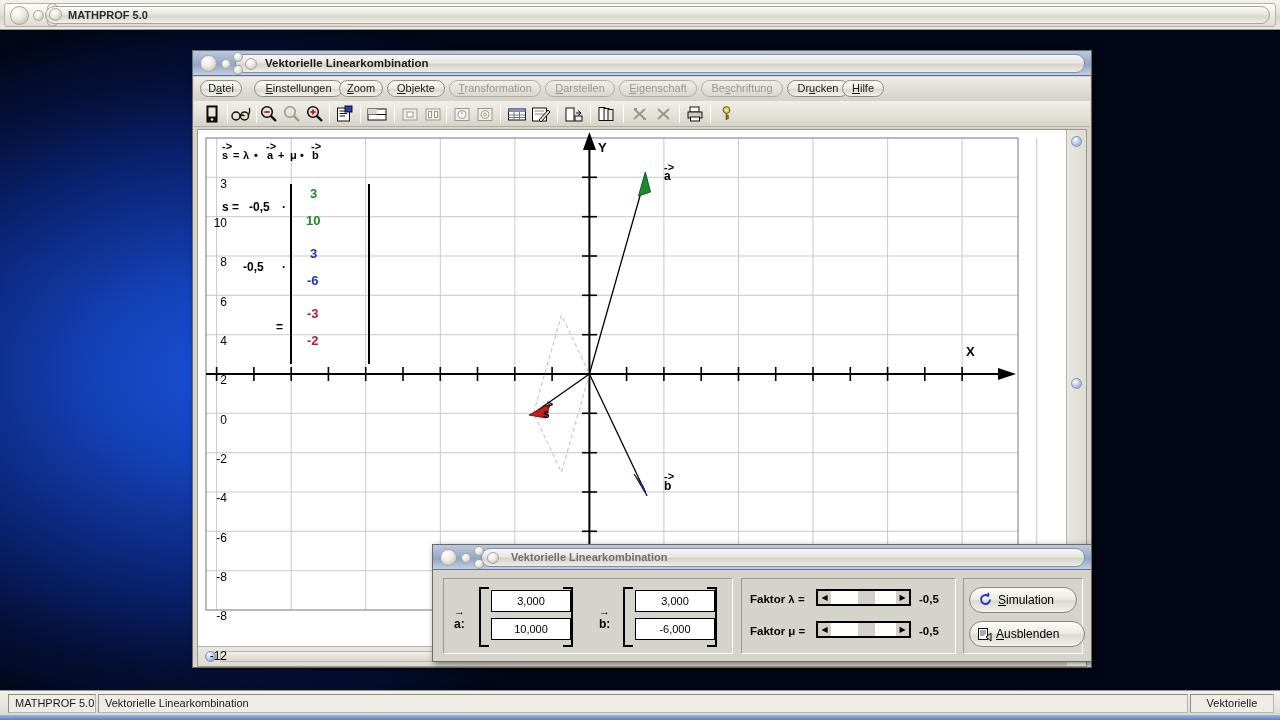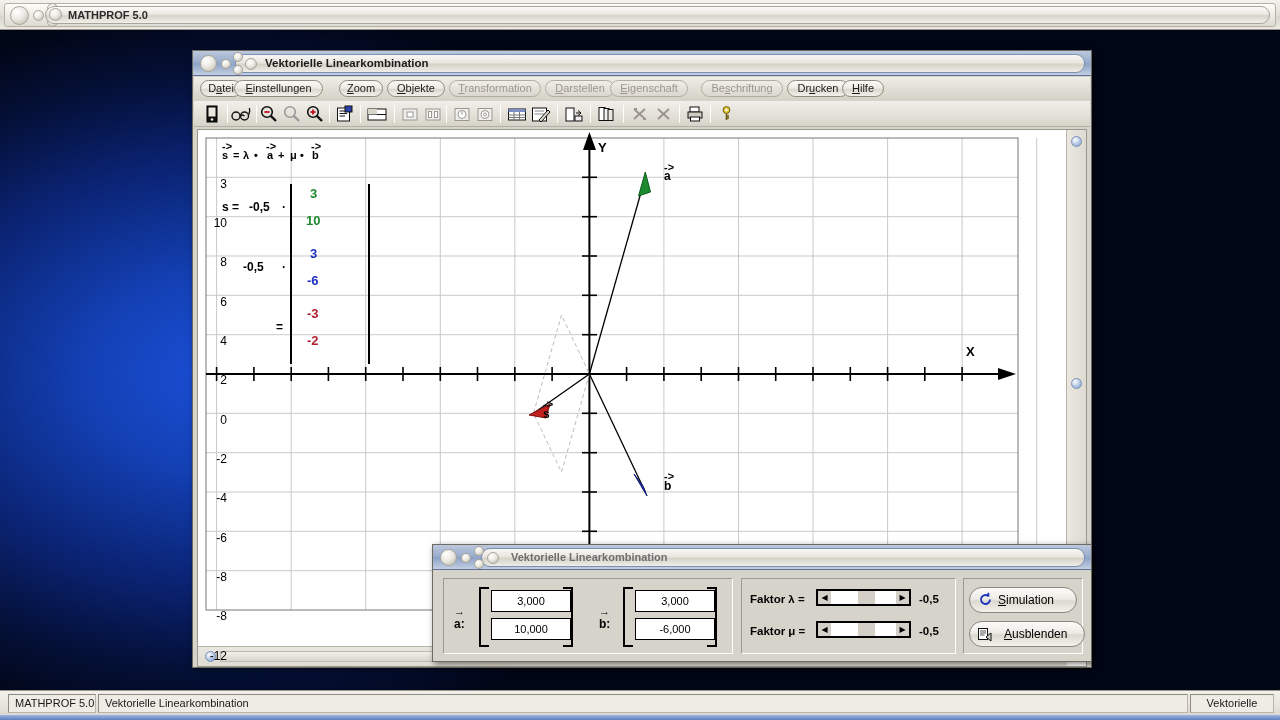--- a/index.html
+++ b/index.html
@@ -202,31 +202,31 @@
       <div class="glassbtn" style="left:28px;top:8px;width:10px;height:10px;"></div>
       <div class="glassbtn" style="left:40px;top:1px;width:10px;height:10px;"></div>
       <div class="glassbtn" style="left:40px;top:14px;width:10px;height:10px;"></div>
       <div class="glassbtn" style="left:52px;top:7px;width:12px;height:12px;"></div>
       <span class="wt-text">Vektorielle Linearkombination</span>
     </div>
 
     <div class="menubar">
       <div class="menubtn" style="left:6px;width:42px;">
         <span>D<u>a</u>tei</span></div>
-      <div class="menubtn" style="left:40px;width:89px;">
+      <div class="menubtn" style="left:60px;width:89px;">
         <span><u>E</u>instellungen</span></div>
       <div class="menubtn" style="left:145px;width:44px;">
         <span><u>Z</u>oom</span></div>
       <div class="menubtn" style="left:193px;width:58px;">
         <span><u>O</u>bjekte</span></div>
       <div class="menubtn dis" style="left:255px;width:92px;">
         <span><u>T</u>ransformation</span></div>
       <div class="menubtn dis" style="left:351px;width:70px;">
         <span><u>D</u>arstellen</span></div>
-      <div class="menubtn dis" style="left:416px;width:78px;">
+      <div class="menubtn dis" style="left:425px;width:78px;">
         <span><u>E</u>igenschaft</span></div>
       <div class="menubtn dis" style="left:507px;width:82px;">
         <span>Be<u>s</u>chriftung</span></div>
       <div class="menubtn" style="left:593px;width:62px;">
         <span>Dr<u>u</u>cken</span></div>
       <div class="menubtn" style="left:648px;width:42px;">
         <span><u>H</u>ilfe</span></div>
     </div>
 
     <div class="toolbar">
@@ -640,21 +640,21 @@
     <div class="dbtn" style="left:536px;top:76px;width:116px;">
       <span style="position:absolute;left:7px;top:4px;">
         <svg width="16" height="16" viewBox="0 0 16 16">
           <rect x="1.5" y="2.5" width="9" height="11" fill="#fff" stroke="#111"></rect>
           <line x1="3" y1="5" x2="9" y2="5" stroke="#555"></line>
           <line x1="3" y1="7" x2="9" y2="7" stroke="#555"></line>
           <line x1="3" y1="9" x2="7.5" y2="9" stroke="#555"></line>
           <path d="M9 11 l5 -4 v8 z" fill="#cfccc2" stroke="#111"></path>
         </svg>
       </span>
-      <span class="lbl" style="left:26px;margin-left:8px;"><u>A</u>usblenden</span>
+      <span class="lbl" style="left:26px;"><u>A</u>usblenden</span>
     </div>
   </div>
 
   <div class="status">
     <div class="spane" style="left:8px;width:88px;">MATHPROF 5.0</div>
     <div class="spane" style="left:98px;width:1090px;">Vektorielle Linearkombination</div>
     <div class="spane" style="left:1190px;width:84px;text-align:center;padding-left:0;">Vektorielle</div>
     <div class="statusfoot"></div>
   </div>
 

